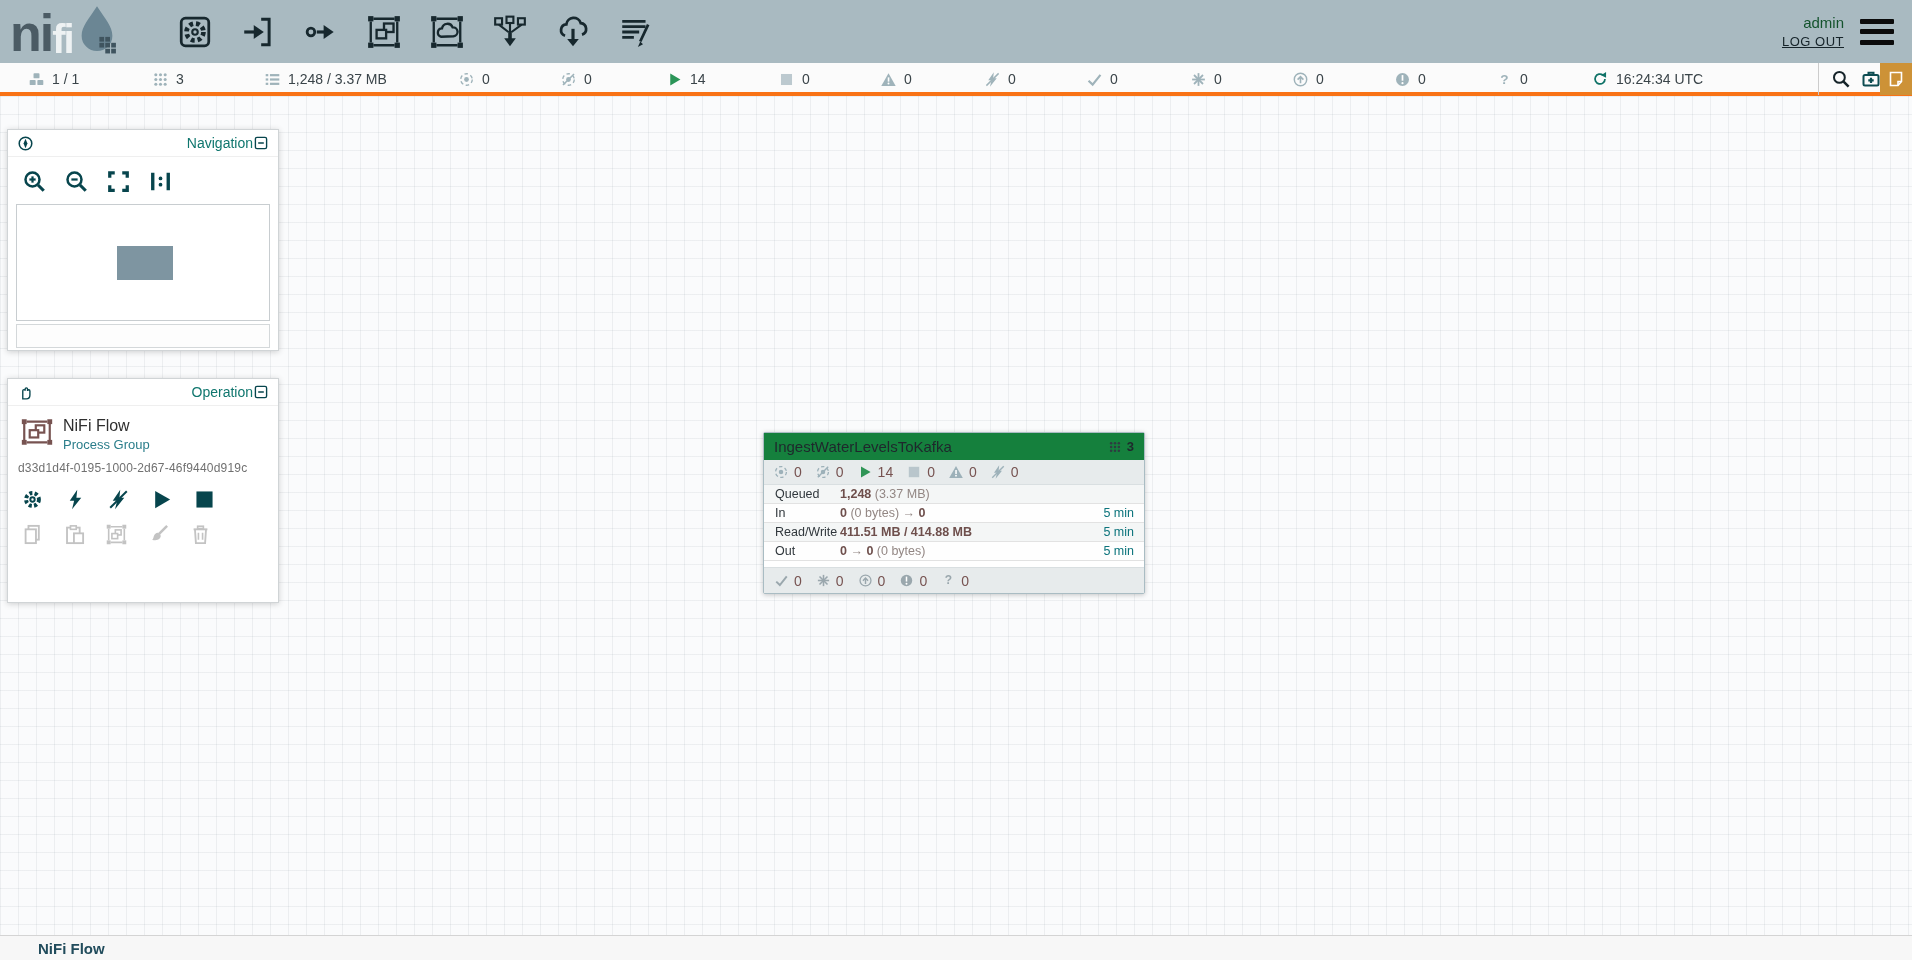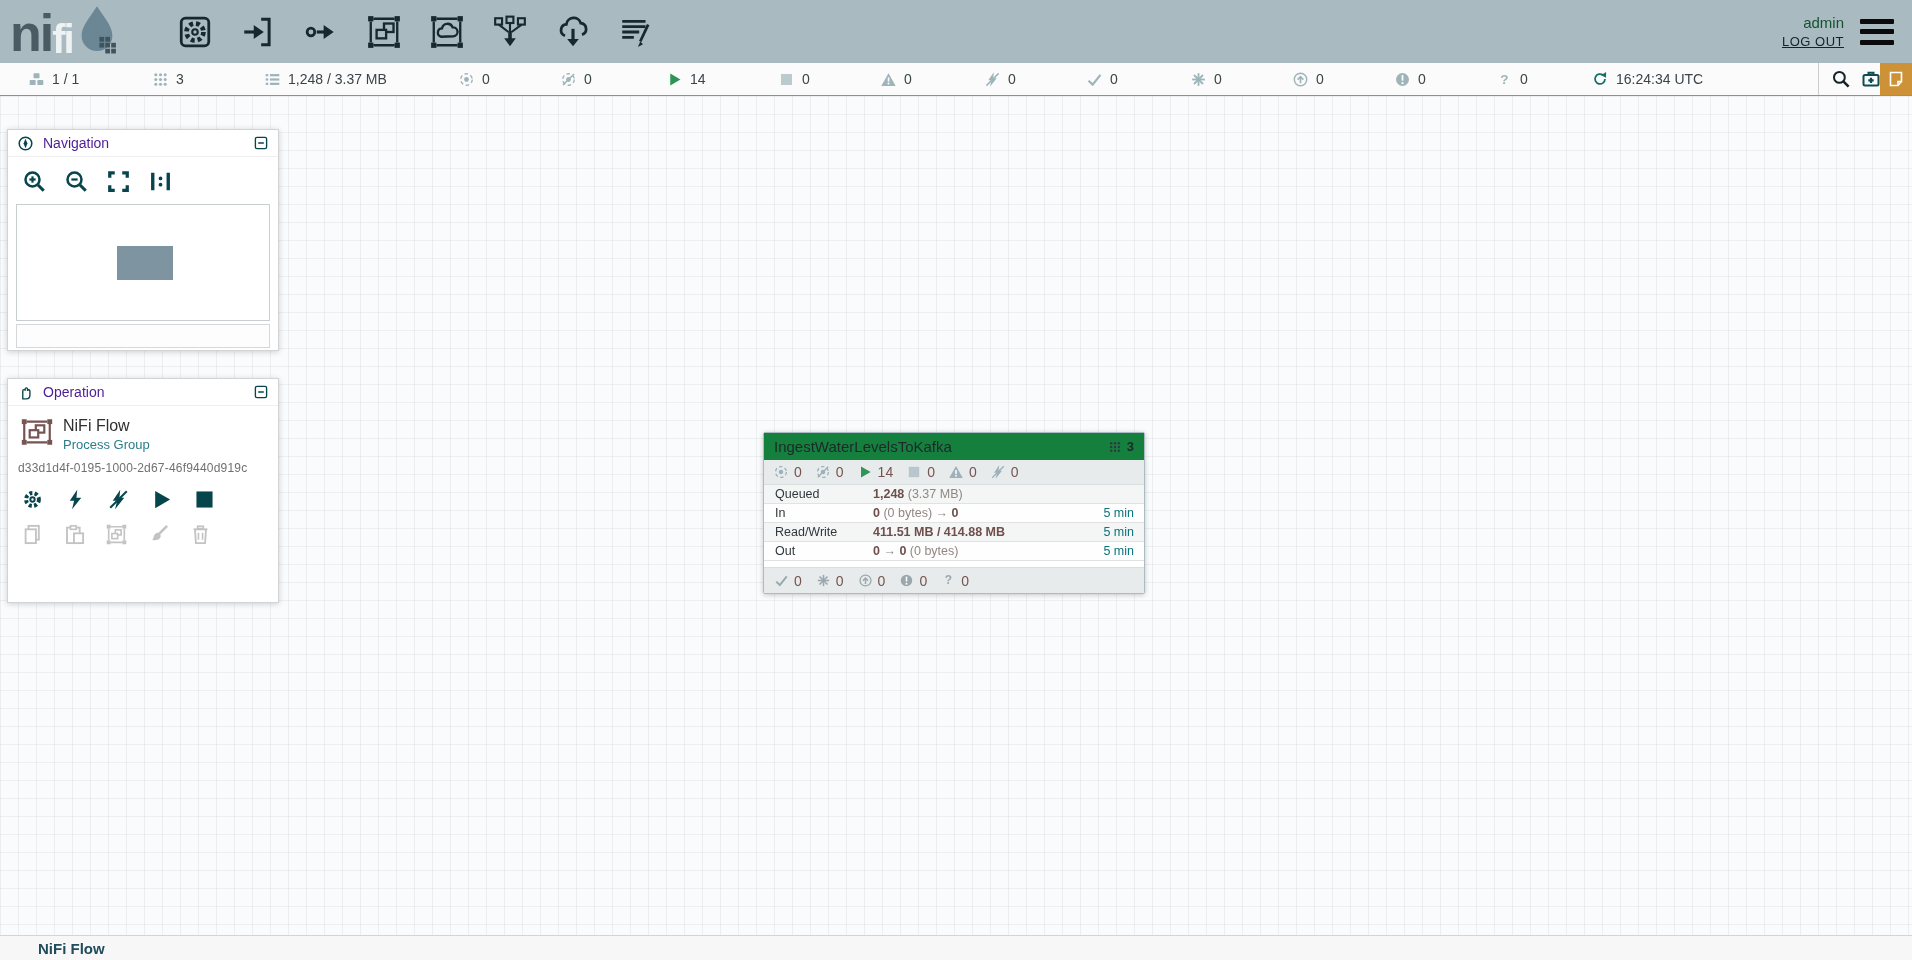--- a/index.html
+++ b/index.html
@@ -18,21 +18,21 @@
   #toolbar { display:flex; align-items:center; gap:27px; margin-left:58px; }
   .tb-btn { width:36px; height:36px; color:#17282e; cursor:grab; }
   #header-right { margin-left:auto; display:flex; align-items:center; }
   #user-block { text-align:right; margin-right:16px; }
   #user-name { font-size:15px; color:#14532d; }
   #logout { font-size:13px; color:#16242a; text-decoration:underline; letter-spacing:0.5px; cursor:pointer; display:inline-block; margin-top:3px; }
   #hamburger { width:34px; height:26px; display:flex; flex-direction:column; justify-content:space-between; margin-right:18px; cursor:pointer; }
   #hamburger span { display:block; height:5px; background:#0b0b0b; border-radius:1px; }
 
   
-  #statusbar { position:absolute; top:63px; left:0; width:1912px; height:33px; background:#fbfbfb; border-bottom:1px solid #f97316; }
+  #statusbar { position:absolute; top:63px; left:0; width:1912px; height:33px; background:#fbfbfb; border-bottom:4px solid #f97316; }
   .sb-item { position:absolute; top:0; height:32px; display:flex; align-items:center; gap:7px; font-size:14px; color:#3a4449; }
   .sb-item .icon { width:17px; height:17px; color:#9fb3ba; }
   .sb-item .icon.green { color:#2b9558; }
   .sb-item .icon.lightblue { color:#bcc9cf; }
   .sb-val { font-weight:400; }
   #sb-refresh { position:absolute; left:1592px; top:0; height:32px; display:flex; align-items:center; gap:8px; font-size:14px; color:#3a4449; cursor:pointer; }
   #sb-refresh .icon { width:16px; height:16px; color:#0f7267; }
   #sb-sep { position:absolute; left:1818px; top:0; height:32px; border-left:1px solid #ccc; }
   #search-btn { position:absolute; left:1826px; top:0; width:30px; height:32px; color:#16242a; cursor:pointer; }
   #search-btn .icon{ width:20px; height:20px; margin:6px auto; display:block;}
@@ -45,21 +45,21 @@
   #canvas { position:absolute; top:96px; left:0; width:1912px; height:839px;
     background-color:#fafbfc;
     background-image:linear-gradient(to right, rgba(110,130,140,0.10) 1px, transparent 1px),
                      linear-gradient(to bottom, rgba(110,130,140,0.10) 1px, transparent 1px);
     background-size:18px 18px; }
 
   
   .panel { position:absolute; background:#fff; border:1px solid #d0d4d6; box-shadow:0 1px 6px rgba(0,0,0,0.18); }
   .panel-title { height:27px; display:flex; align-items:center; padding:0 9px; border-bottom:1px solid #efefef; }
   .panel-title .t-icon { width:17px; height:17px; color:#07454d; }
-  .panel-title .t-label { font-size:14px; color:#4c1d95; margin-left:9px; flex:1; }
+  .panel-title .t-label { font-size:14px; color:#0f766e; margin-left:9px; flex:1;text-align:right; }
   .panel-title .collapse { width:16px; height:16px; color:#07454d; cursor:pointer; }
 
   #nav-panel { left:7px; top:129px; width:272px; height:222px; }
   #nav-toolbar { display:flex; align-items:center; gap:17px; padding:12px 0 0 14px; }
   .nav-btn { width:25px; height:25px; color:#07454d; cursor:pointer; }
   #minimap { position:absolute; top:74px; left:8px; right:8px; height:117px; border:1px solid #c8cdd0; background:#fff; cursor:move; }
   #minimap-rect { position:absolute; left:100px; top:41px; width:56px; height:34px; background:#7e95a1; }
   #nav-footer { position:absolute; bottom:2px; left:8px; right:8px; height:24px; border:1px solid #d4d8da; background:#fdfdfd; }
 
   #op-panel { left:7px; top:378px; width:272px; height:225px; }
@@ -80,21 +80,21 @@
   #pg-name { font-size:15px; color:#1f272c; flex:1; }
   #pg-threads { display:flex; align-items:center; gap:5px; }
   #pg-threads .icon { width:14px; height:14px; color:#2f3b41; }
   #pg-threads-count { font-size:13px; font-weight:bold; color:#1f272c; }
   #pg-stats { height:25px; background:#e7ebec; display:flex; align-items:center; gap:13px; padding-left:9px; border-bottom:1px solid #d9dfe1; }
   .pg-stat { display:flex; align-items:center; gap:5px; }
   .pg-stat .icon { width:16px; height:16px; color:#9db1b9; }
   .pg-stat .icon.green { color:#2f9556; }
   .pg-stat .icon.lightblue { color:#b9c6cc; }
   .pg-stat .num { font-size:14px; color:#775351; }
-  .pg-row { display:flex; align-items:center; height:19px; font-size:12.5px; border-bottom:1px solid #e2e2e2;gap:33px; }
+  .pg-row { display:flex; align-items:center; height:19px; font-size:12.5px; border-bottom:1px solid #e2e2e2; }
   .pg-row:nth-child(odd) { background:#f4f6f6; }
   .pg-row:nth-child(even) { background:#fefefe; }
   .pg-row .lbl { width:76px; padding-left:11px; color:#30373c; }
   .pg-row .val { flex:1; color:#928683; }
   .pg-row .val b { color:#6e4f4c; font-weight:bold; }
   .pg-row .tm { padding-right:10px; color:#0c747c; }
   #pg-spacer { height:6px; background:#fff; }
   #pg-versioned { height:26px; background:#e7ebec; display:flex; align-items:center; gap:14px; padding-left:10px; border-top:1px solid #d9dfe1; }
   .pg-ver { display:flex; align-items:center; gap:5px; }
   .pg-ver .icon { width:15px; height:15px; color:#9aa7ad; }

